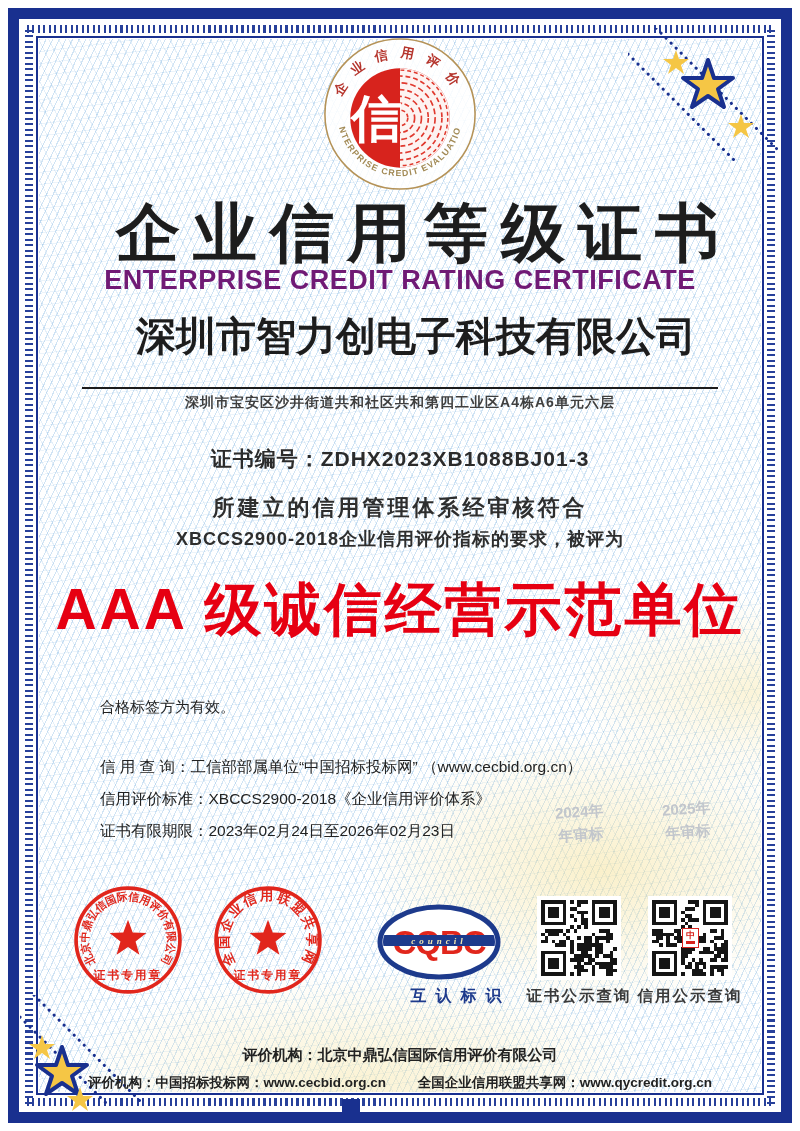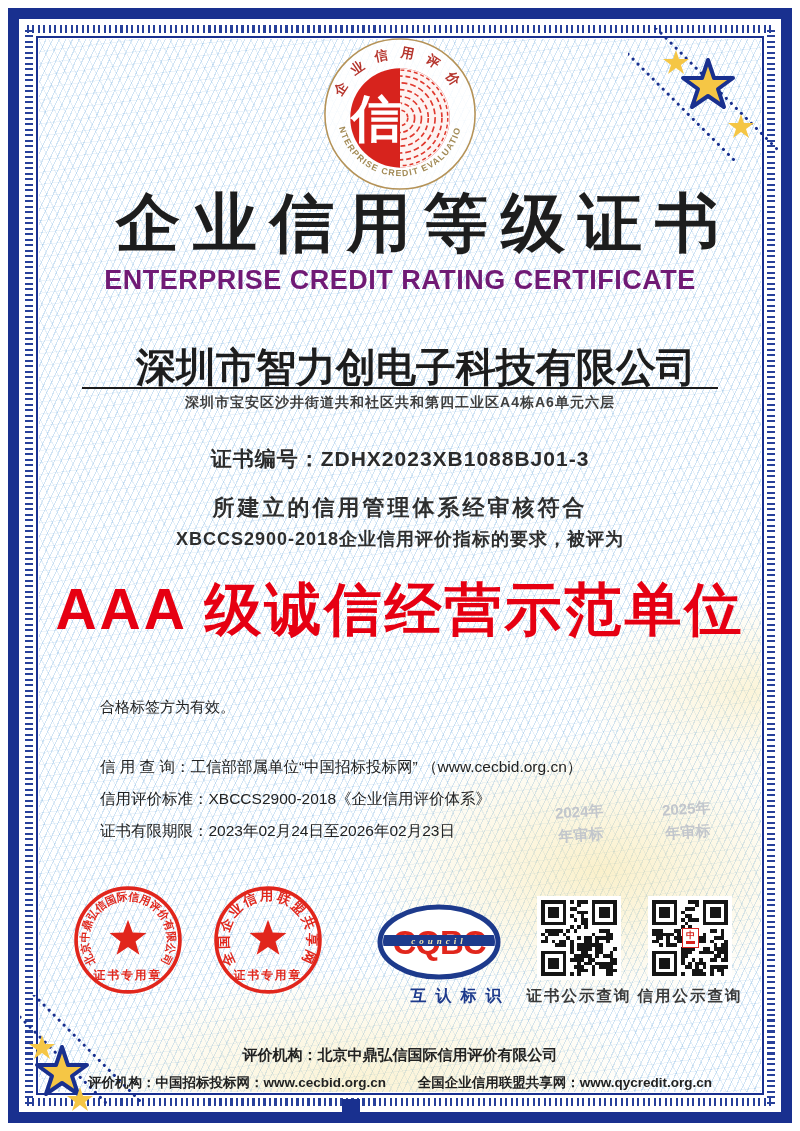--- a/index.html
+++ b/index.html
@@ -21,23 +21,23 @@
   .content-bg{position:absolute;inset:39px;
     background:
       radial-gradient(ellipse 340px 200px at 78% 79%, rgba(246,228,160,.55), rgba(246,228,160,0) 70%),
       radial-gradient(ellipse 420px 160px at 45% 99%, rgba(246,228,160,.45), rgba(246,228,160,0) 70%),
       radial-gradient(ellipse 260px 140px at 99% 62%, rgba(246,228,160,.4), rgba(246,228,160,0) 70%),
       repeating-linear-gradient(115deg, rgba(100,165,220,.30) 0 1px, transparent 1px 6px),
       repeating-linear-gradient(63deg,  rgba(100,165,220,.17) 0 1px, transparent 1px 9px),
       repeating-linear-gradient(173deg, rgba(100,165,220,.12) 0 1px, transparent 1px 12px);}
 
   
-  .title{top:180px;font-size:64px;font-weight:900;color:#1d1d1d;letter-spacing:13px;text-indent:13px;margin-left:35px;}
+  .title{top:190px;font-size:64px;font-weight:900;color:#1d1d1d;letter-spacing:13px;text-indent:13px;margin-left:35px;}
   .subtitle{top:265px;font-size:27px;font-weight:700;color:#701a75;letter-spacing:.5px;}
-  .company{top:340px;font-size:40px;font-weight:700;color:#1d1d1d;
+  .company{top:309px;font-size:40px;font-weight:700;color:#1d1d1d;
            font-family:"Liberation Serif","DejaVu Serif",serif;padding-left:32px;}
   .company-underline{top:387px;left:82px;width:636px;height:2px;background:#1c1c1c;}
   .address{top:394px;font-size:14px;font-weight:700;color:#3f3f3f;letter-spacing:1px;}
   .certno{top:445px;font-size:21px;font-weight:600;color:#2b2b2b;letter-spacing:1px;}
   .stmt1{top:493px;font-size:22px;font-weight:600;color:#2e2e2e;letter-spacing:3px;}
   .stmt2{top:527px;font-size:18px;font-weight:600;color:#2e2e2e;letter-spacing:1px;}
   .award{top:572px;font-size:57px;font-weight:900;color:#e60012;letter-spacing:3px;}
 
   .note{top:690px;left:100px;width:624px;font-size:15px;line-height:34px;color:#222;font-weight:500;}
   .nline{font-size:15.5px;color:#222;font-weight:500;left:100px;}

